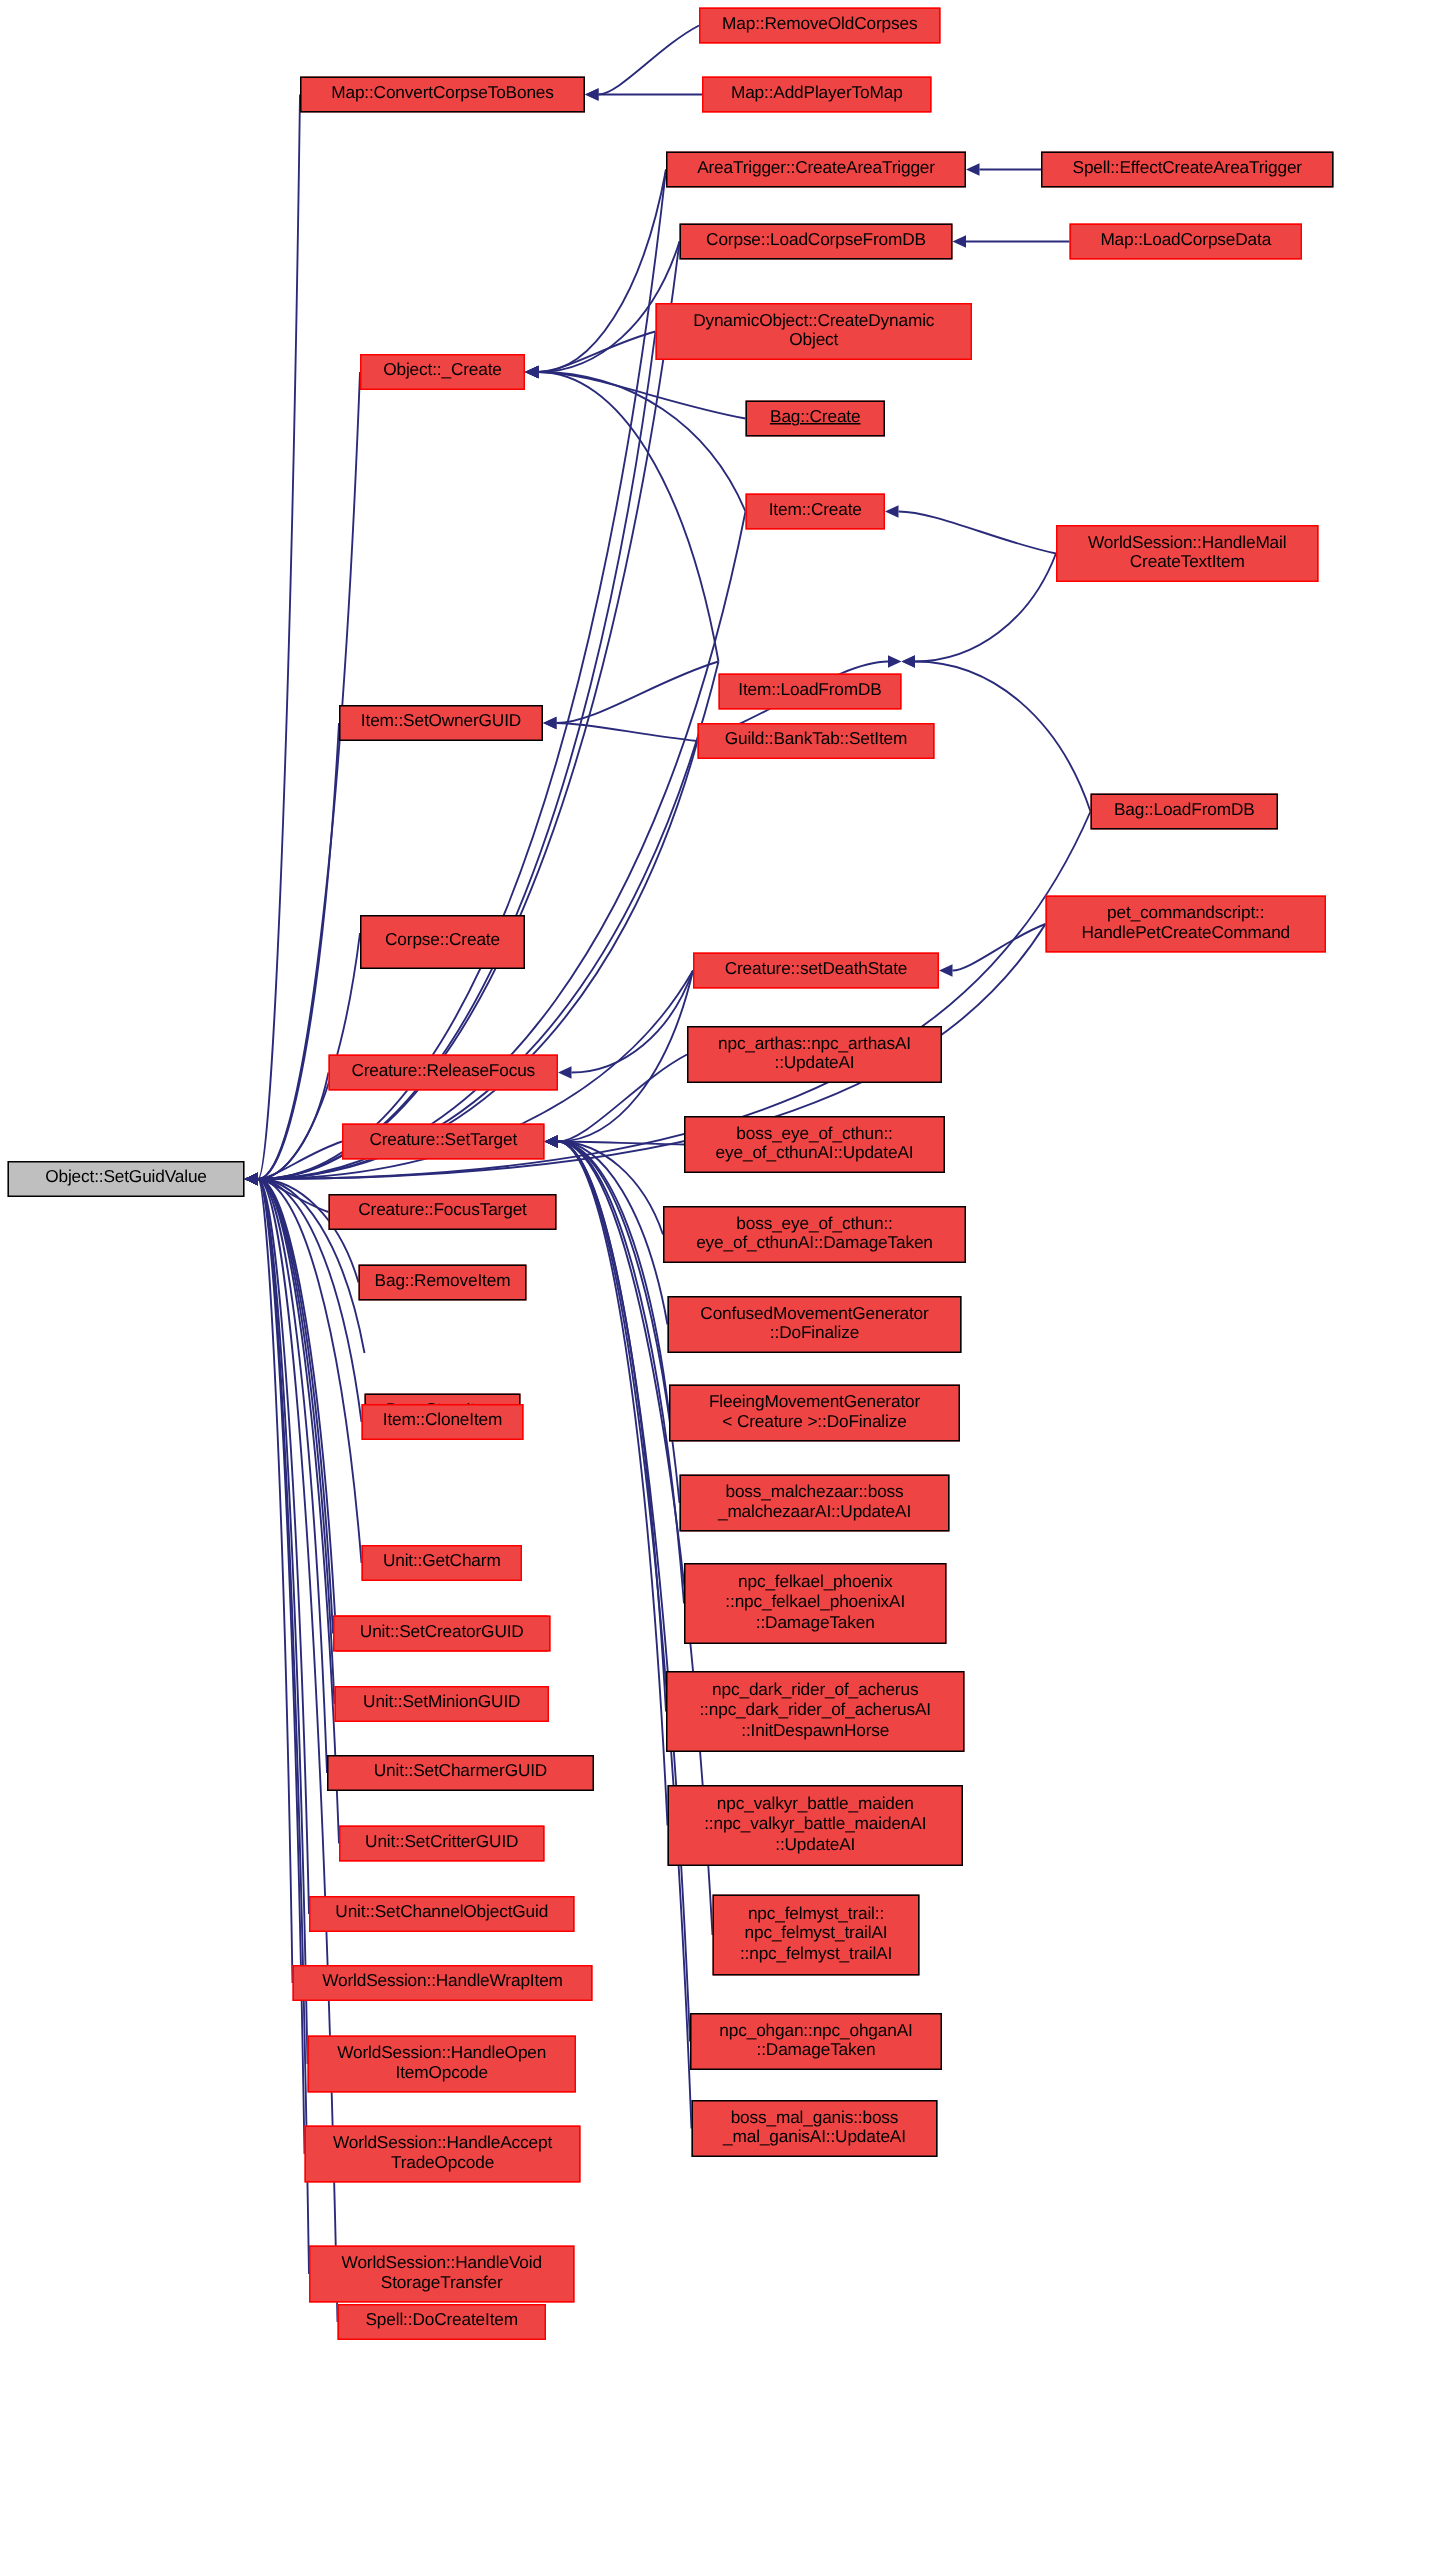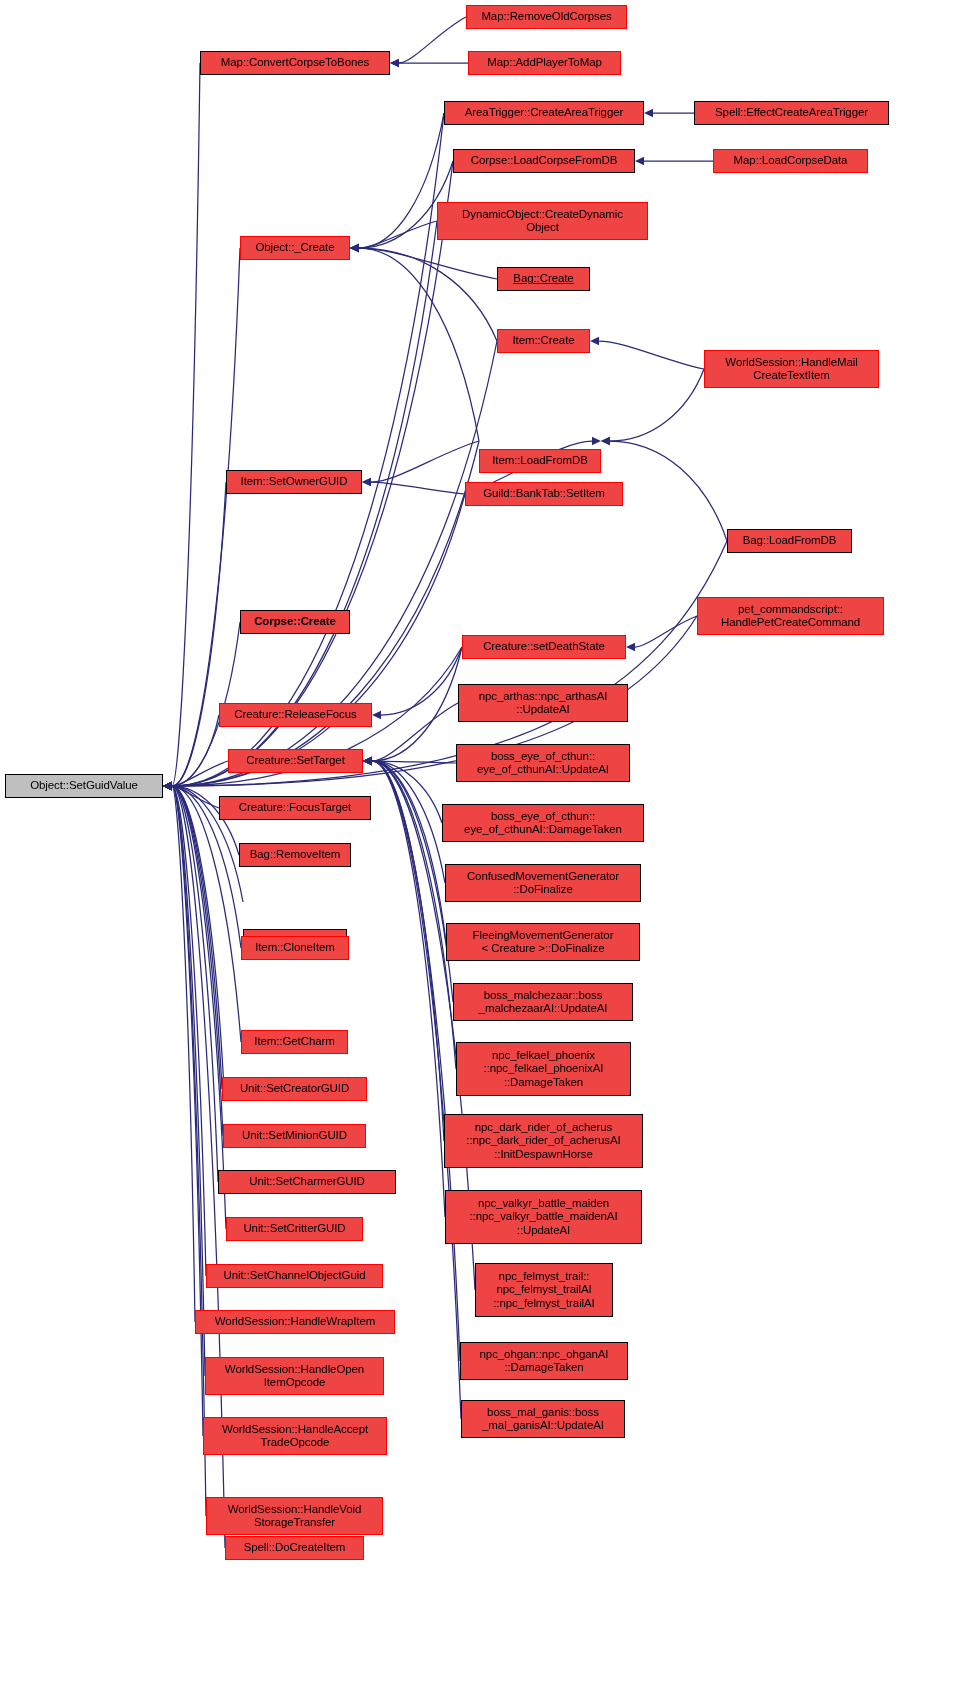--- a/index.html
+++ b/index.html
@@ -192,21 +192,21 @@
 Object</span></div>
     <div class="node red" style="left: 240px; top: 236px; width: 110px; height: 24px;"><span class="lbl">Object::_Create</span></div>
     <div class="node" style="left: 497px; top: 267px; width: 93px; height: 24px; text-decoration: underline;"><span class="lbl">Bag::Create</span></div>
     <div class="node red" style="left: 497px; top: 329px; width: 93px; height: 24px;"><span class="lbl">Item::Create</span></div>
     <div class="node red" style="left: 704px; top: 350px; width: 175px; height: 38px;"><span class="lbl">WorldSession::HandleMail
 CreateTextItem</span></div>
     <div class="node red" style="left: 479px; top: 429px; width: 122px; height: 24px; margin-top: 20px;"><span class="lbl">Item::LoadFromDB</span></div>
     <div class="node" style="left: 226px; top: 470px; width: 136px; height: 24px;"><span class="lbl">Item::SetOwnerGUID</span></div>
     <div class="node red" style="left: 465px; top: 482px; width: 158px; height: 24px;"><span class="lbl">Guild::BankTab::SetItem</span></div>
     <div class="node" style="left: 727px; top: 529px; width: 125px; height: 24px;"><span class="lbl">Bag::LoadFromDB</span></div>
-    <div class="node" style="left: 240px; top: 610px; width: 110px; height: 24px; font-weight: bold;"><span class="lbl">Corpse::Create</span></div>
+    <div class="node" style="left: 240px; top: 610px; width: 110px; height: 36px;"><span class="lbl">Corpse::Create</span></div>
     <div class="node red" style="left: 697px; top: 597px; width: 187px; height: 38px;"><span class="lbl">pet_commandscript::
 HandlePetCreateCommand</span></div>
     <div class="node red" style="left: 462px; top: 635px; width: 164px; height: 24px;"><span class="lbl">Creature::setDeathState</span></div>
     <div class="node" style="left: 458px; top: 684px; width: 170px; height: 38px;"><span class="lbl">npc_arthas::npc_arthasAI
 ::UpdateAI</span></div>
     <div class="node red" style="left: 219px; top: 703px; width: 153px; height: 24px;"><span class="lbl">Creature::ReleaseFocus</span></div>
     <div class="node red" style="left: 228px; top: 749px; width: 135px; height: 24px;"><span class="lbl">Creature::SetTarget</span></div>
     <div class="node" style="left: 456px; top: 744px; width: 174px; height: 38px;"><span class="lbl">boss_eye_of_cthun::
 eye_of_cthunAI::UpdateAI</span></div>
     <div class="node" style="left: 219px; top: 796px; width: 152px; height: 24px;"><span class="lbl">Creature::FocusTarget</span></div>
@@ -215,21 +215,21 @@
     <div class="node" style="left: 239px; top: 843px; width: 112px; height: 24px;"><span class="lbl">Bag::RemoveItem</span></div>
     <div class="node" style="left: 445px; top: 864px; width: 196px; height: 38px;"><span class="lbl">ConfusedMovementGenerator
 ::DoFinalize</span></div>
     <div class="node" style="left: 243px; top: 890px; width: 104px; height: 24px; margin-top: 39px;"><span class="lbl">Bag::StoreItem</span></div>
     <div class="node" style="left: 446px; top: 923px; width: 194px; height: 38px;"><span class="lbl">FleeingMovementGenerator
 &lt; Creature &gt;::DoFinalize</span></div>
     <div class="node red" style="left: 241px; top: 936px; width: 108px; height: 24px;"><span class="lbl">Item::CloneItem</span></div>
     <div class="node" style="left: 453px; top: 983px; width: 180px; height: 38px;"><span class="lbl">boss_malchezaar::boss
 _malchezaarAI::UpdateAI</span></div>
     <div class="node red" style="left: 224px; top: 1077px; width: 141px; height: 24px;"><span class="lbl">Unit::SetOwnerGUID</span></div>
-    <div class="node red" style="left: 241px; top: 1030px; width: 107px; height: 24px;"><span class="lbl">Item::GetCharm</span></div>
+    <div class="node red" style="left: 241px; top: 1030px; width: 107px; height: 24px;"><span class="lbl">Unit::GetCharm</span></div>
     <div class="node" style="left: 456px; top: 1042px; width: 175px; height: 54px;"><span class="lbl">npc_felkael_phoenix
 ::npc_felkael_phoenixAI
 ::DamageTaken</span></div>
     <div class="node red" style="left: 222px; top: 1077px; width: 145px; height: 24px;"><span class="lbl">Unit::SetCreatorGUID</span></div>
     <div class="node red" style="left: 223px; top: 1124px; width: 143px; height: 24px;"><span class="lbl">Unit::SetMinionGUID</span></div>
     <div class="node" style="left: 444px; top: 1114px; width: 199px; height: 54px;"><span class="lbl">npc_dark_rider_of_acherus
 ::npc_dark_rider_of_acherusAI
 ::InitDespawnHorse</span></div>
     <div class="node" style="left: 218px; top: 1170px; width: 178px; height: 24px;"><span class="lbl">Unit::SetCharmerGUID</span></div>
     <div class="node" style="left: 445px; top: 1190px; width: 197px; height: 54px;"><span class="lbl">npc_valkyr_battle_maiden

